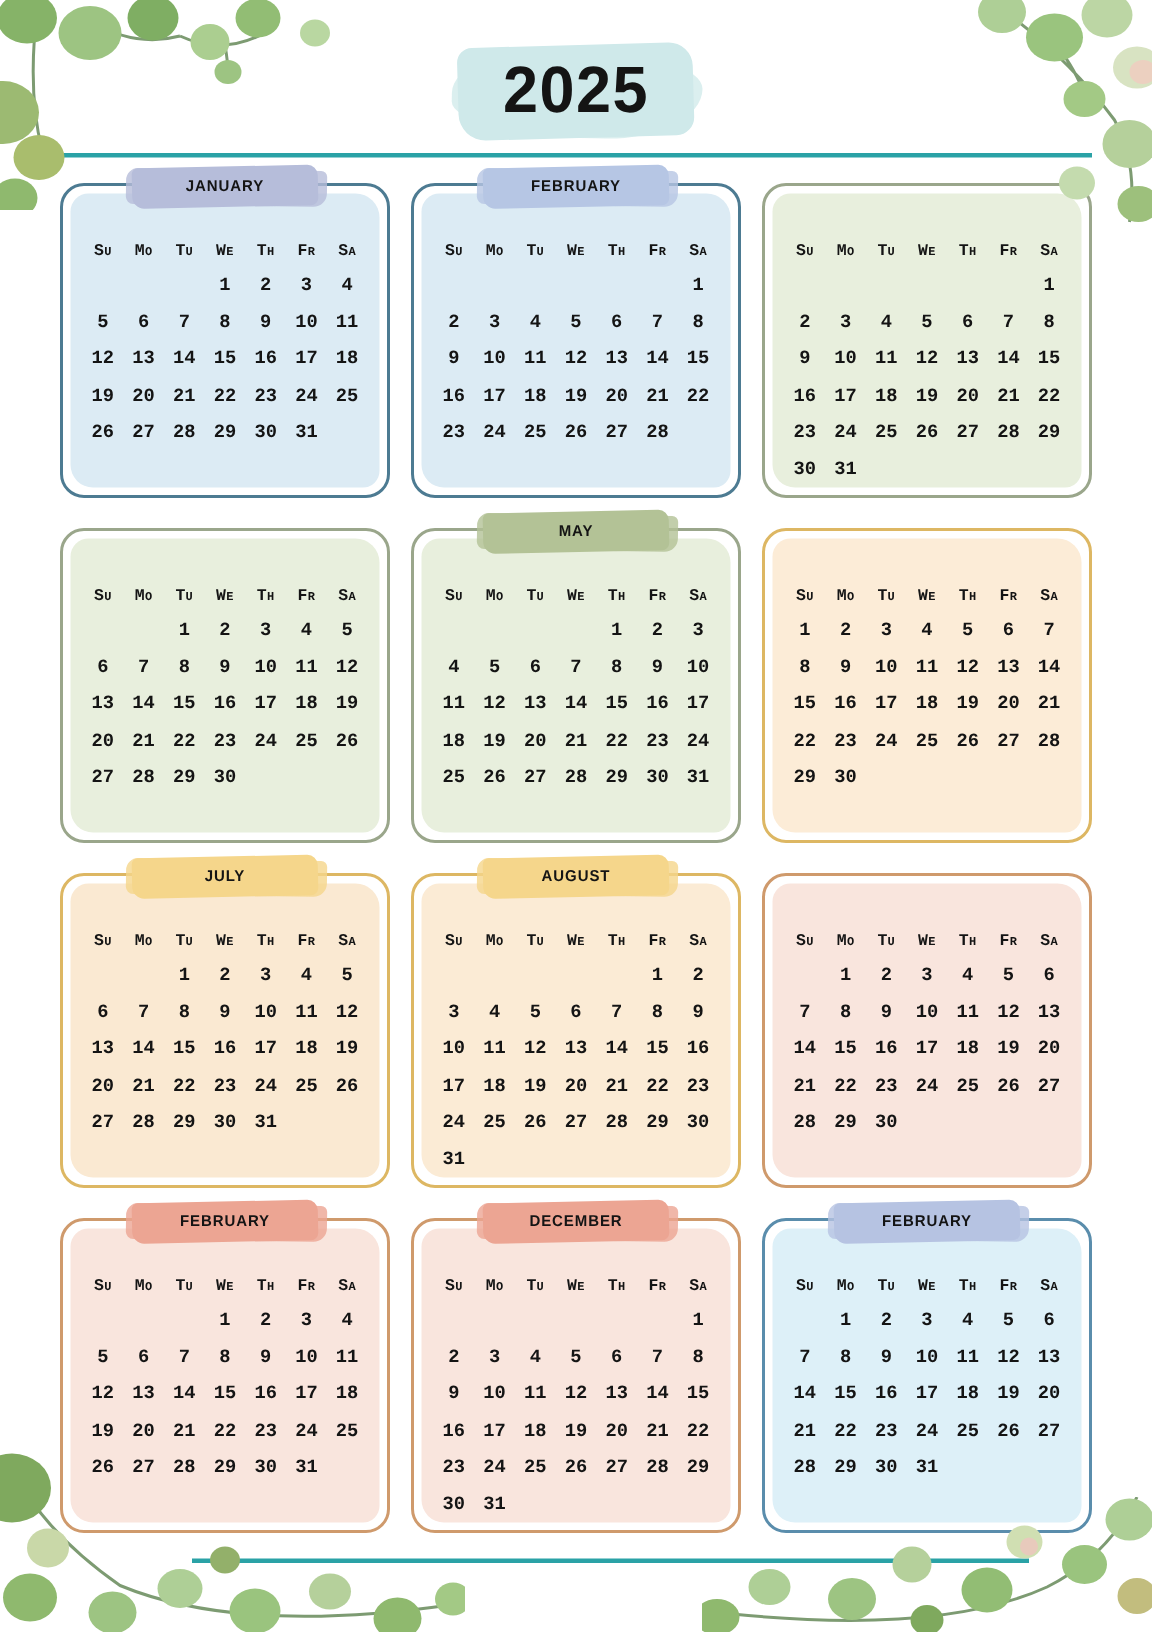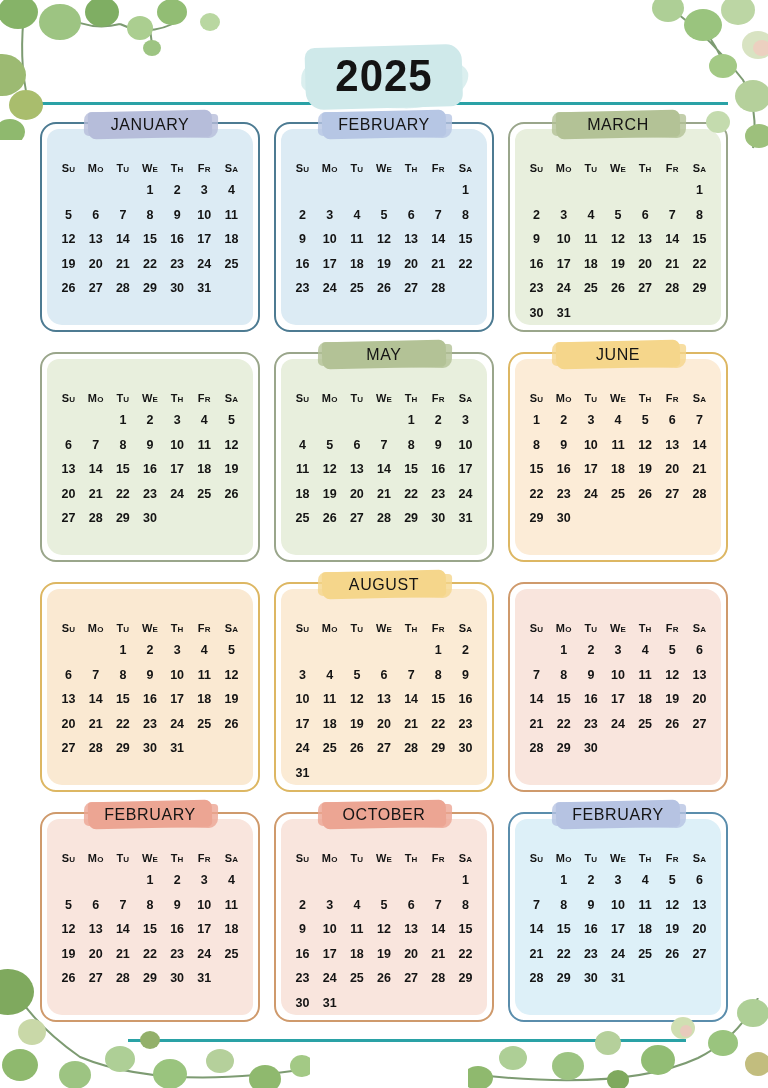--- a/index.html
+++ b/index.html
@@ -7,21 +7,21 @@
   body {
     position:relative;
     background:#ffffff;
     font-family:"Liberation Sans","DejaVu Sans",sans-serif;
     color:#141414;
     overflow:hidden;
   }
 
   
   .title-wrap {
-    position:absolute; top:46px; left:50%; transform:translateX(-50%);
+    position:absolute; top:30px; left:50%; transform:translateX(-50%);
     z-index:3;
   }
   .title-wash {
     position:relative;
     padding:6px 30px 8px;
   }
   .title-wash::before {
     content:""; position:absolute; inset:0;
     background:var(--title-wash,#cfe9ea);
     border-radius:10px 16px 12px 18px;
@@ -83,30 +83,31 @@
   }
   .month-tab::after {
     content:""; position:absolute; inset:2px -4px 1px -2px;
     background:var(--tab);
     opacity:.8;
     border-radius:8px 4px 9px 5px;
     transform:rotate(.9deg);
     z-index:-2;
   }
   .month-name {
-    font-size:16px; font-weight:400; letter-spacing:.6px;
+    font-size:10px; font-weight:700; letter-spacing:.6px;
     transform:scaleY(1.05);
   }
   .month-inner {
     position:relative; z-index:2;
     padding:34px 13px 0;
   }
   .weekday-row, .days-grid {
     display:grid; grid-template-columns:repeat(7,1fr);
     text-align:center;
+    font-family:Liberation Mono, monospace;
   }
   .wd {
     font-size:11px; font-weight:800;
     font-variant:small-caps;
     letter-spacing:.2px;
     height:20px; line-height:20px;
   }
   .day {
     font-size:12.5px; font-weight:800;
     height:24.5px; line-height:24.5px;
@@ -291,23 +292,20 @@
           <span class="day">25</span>
           <span class="day">26</span>
           <span class="day">27</span>
           <span class="day">28</span>
           <span class="day"></span>
         </div>
     </div>
   </div>
     <div class="month-card" style="--tab: #b3c296; --border: #9aa68b; --body: #e8efdd;">
     <div class="month-wash"></div>
-    <div class="month-tab">
-      <span class="month-name">MARCH</span>
-    </div>
     <div class="month-inner">
       <div class="weekday-row">
           <span class="wd">Su</span>
           <span class="wd">Mo</span>
           <span class="wd">Tu</span>
           <span class="wd">We</span>
           <span class="wd">Th</span>
           <span class="wd">Fr</span>
           <span class="wd">Sa</span>
         </div>
@@ -457,74 +455,74 @@
           <span class="day">27</span>
           <span class="day">28</span>
           <span class="day">29</span>
           <span class="day">30</span>
           <span class="day">31</span>
         </div>
     </div>
   </div>
     <div class="month-card" style="--tab: #f5d68b; --border: #ddb763; --body: #fcecd7;">
     <div class="month-wash"></div>
+    <div class="month-inner">
+      <div class="weekday-row">
+          <span class="wd">Su</span>
+          <span class="wd">Mo</span>
+          <span class="wd">Tu</span>
+          <span class="wd">We</span>
+          <span class="wd">Th</span>
+          <span class="wd">Fr</span>
+          <span class="wd">Sa</span>
+        </div>
+      <div class="days-grid">
+          <span class="day">1</span>
+          <span class="day">2</span>
+          <span class="day">3</span>
+          <span class="day">4</span>
+          <span class="day">5</span>
+          <span class="day">6</span>
+          <span class="day">7</span>
+          <span class="day">8</span>
+          <span class="day">9</span>
+          <span class="day">10</span>
+          <span class="day">11</span>
+          <span class="day">12</span>
+          <span class="day">13</span>
+          <span class="day">14</span>
+          <span class="day">15</span>
+          <span class="day">16</span>
+          <span class="day">17</span>
+          <span class="day">18</span>
+          <span class="day">19</span>
+          <span class="day">20</span>
+          <span class="day">21</span>
+          <span class="day">22</span>
+          <span class="day">23</span>
+          <span class="day">24</span>
+          <span class="day">25</span>
+          <span class="day">26</span>
+          <span class="day">27</span>
+          <span class="day">28</span>
+          <span class="day">29</span>
+          <span class="day">30</span>
+          <span class="day"></span>
+          <span class="day"></span>
+          <span class="day"></span>
+          <span class="day"></span>
+          <span class="day"></span>
+        </div>
+    </div>
+  </div>
+    <div class="month-card" style="--tab: #f5d68b; --border: #ddb763; --body: #fae9d2;">
+    <div class="month-wash"></div>
     <div class="month-tab">
-      <span class="month-name">JUNE</span>
-    </div>
-    <div class="month-inner">
-      <div class="weekday-row">
-          <span class="wd">Su</span>
-          <span class="wd">Mo</span>
-          <span class="wd">Tu</span>
-          <span class="wd">We</span>
-          <span class="wd">Th</span>
-          <span class="wd">Fr</span>
-          <span class="wd">Sa</span>
-        </div>
-      <div class="days-grid">
-          <span class="day">1</span>
-          <span class="day">2</span>
-          <span class="day">3</span>
-          <span class="day">4</span>
-          <span class="day">5</span>
-          <span class="day">6</span>
-          <span class="day">7</span>
-          <span class="day">8</span>
-          <span class="day">9</span>
-          <span class="day">10</span>
-          <span class="day">11</span>
-          <span class="day">12</span>
-          <span class="day">13</span>
-          <span class="day">14</span>
-          <span class="day">15</span>
-          <span class="day">16</span>
-          <span class="day">17</span>
-          <span class="day">18</span>
-          <span class="day">19</span>
-          <span class="day">20</span>
-          <span class="day">21</span>
-          <span class="day">22</span>
-          <span class="day">23</span>
-          <span class="day">24</span>
-          <span class="day">25</span>
-          <span class="day">26</span>
-          <span class="day">27</span>
-          <span class="day">28</span>
-          <span class="day">29</span>
-          <span class="day">30</span>
-          <span class="day"></span>
-          <span class="day"></span>
-          <span class="day"></span>
-          <span class="day"></span>
-          <span class="day"></span>
-        </div>
-    </div>
-  </div>
-    <div class="month-card" style="--tab: #f5d68b; --border: #ddb763; --body: #fae9d2;">
-    <div class="month-wash"></div>
+      <span class="month-name">JULY</span>
+    </div>
     <div class="month-inner">
       <div class="weekday-row">
           <span class="wd">Su</span>
           <span class="wd">Mo</span>
           <span class="wd">Tu</span>
           <span class="wd">We</span>
           <span class="wd">Th</span>
           <span class="wd">Fr</span>
           <span class="wd">Sa</span>
         </div>
@@ -729,21 +727,21 @@
           <span class="day">29</span>
           <span class="day">30</span>
           <span class="day">31</span>
           <span class="day"></span>
         </div>
     </div>
   </div>
     <div class="month-card" style="--tab: #eca593; --border: #cf9a6c; --body: #f9e5dd;">
     <div class="month-wash"></div>
     <div class="month-tab">
-      <span class="month-name">OCTOBER</span>
+      <span class="month-name">DECEMBER</span>
     </div>
     <div class="month-inner">
       <div class="weekday-row">
           <span class="wd">Su</span>
           <span class="wd">Mo</span>
           <span class="wd">Tu</span>
           <span class="wd">We</span>
           <span class="wd">Th</span>
           <span class="wd">Fr</span>
           <span class="wd">Sa</span>

